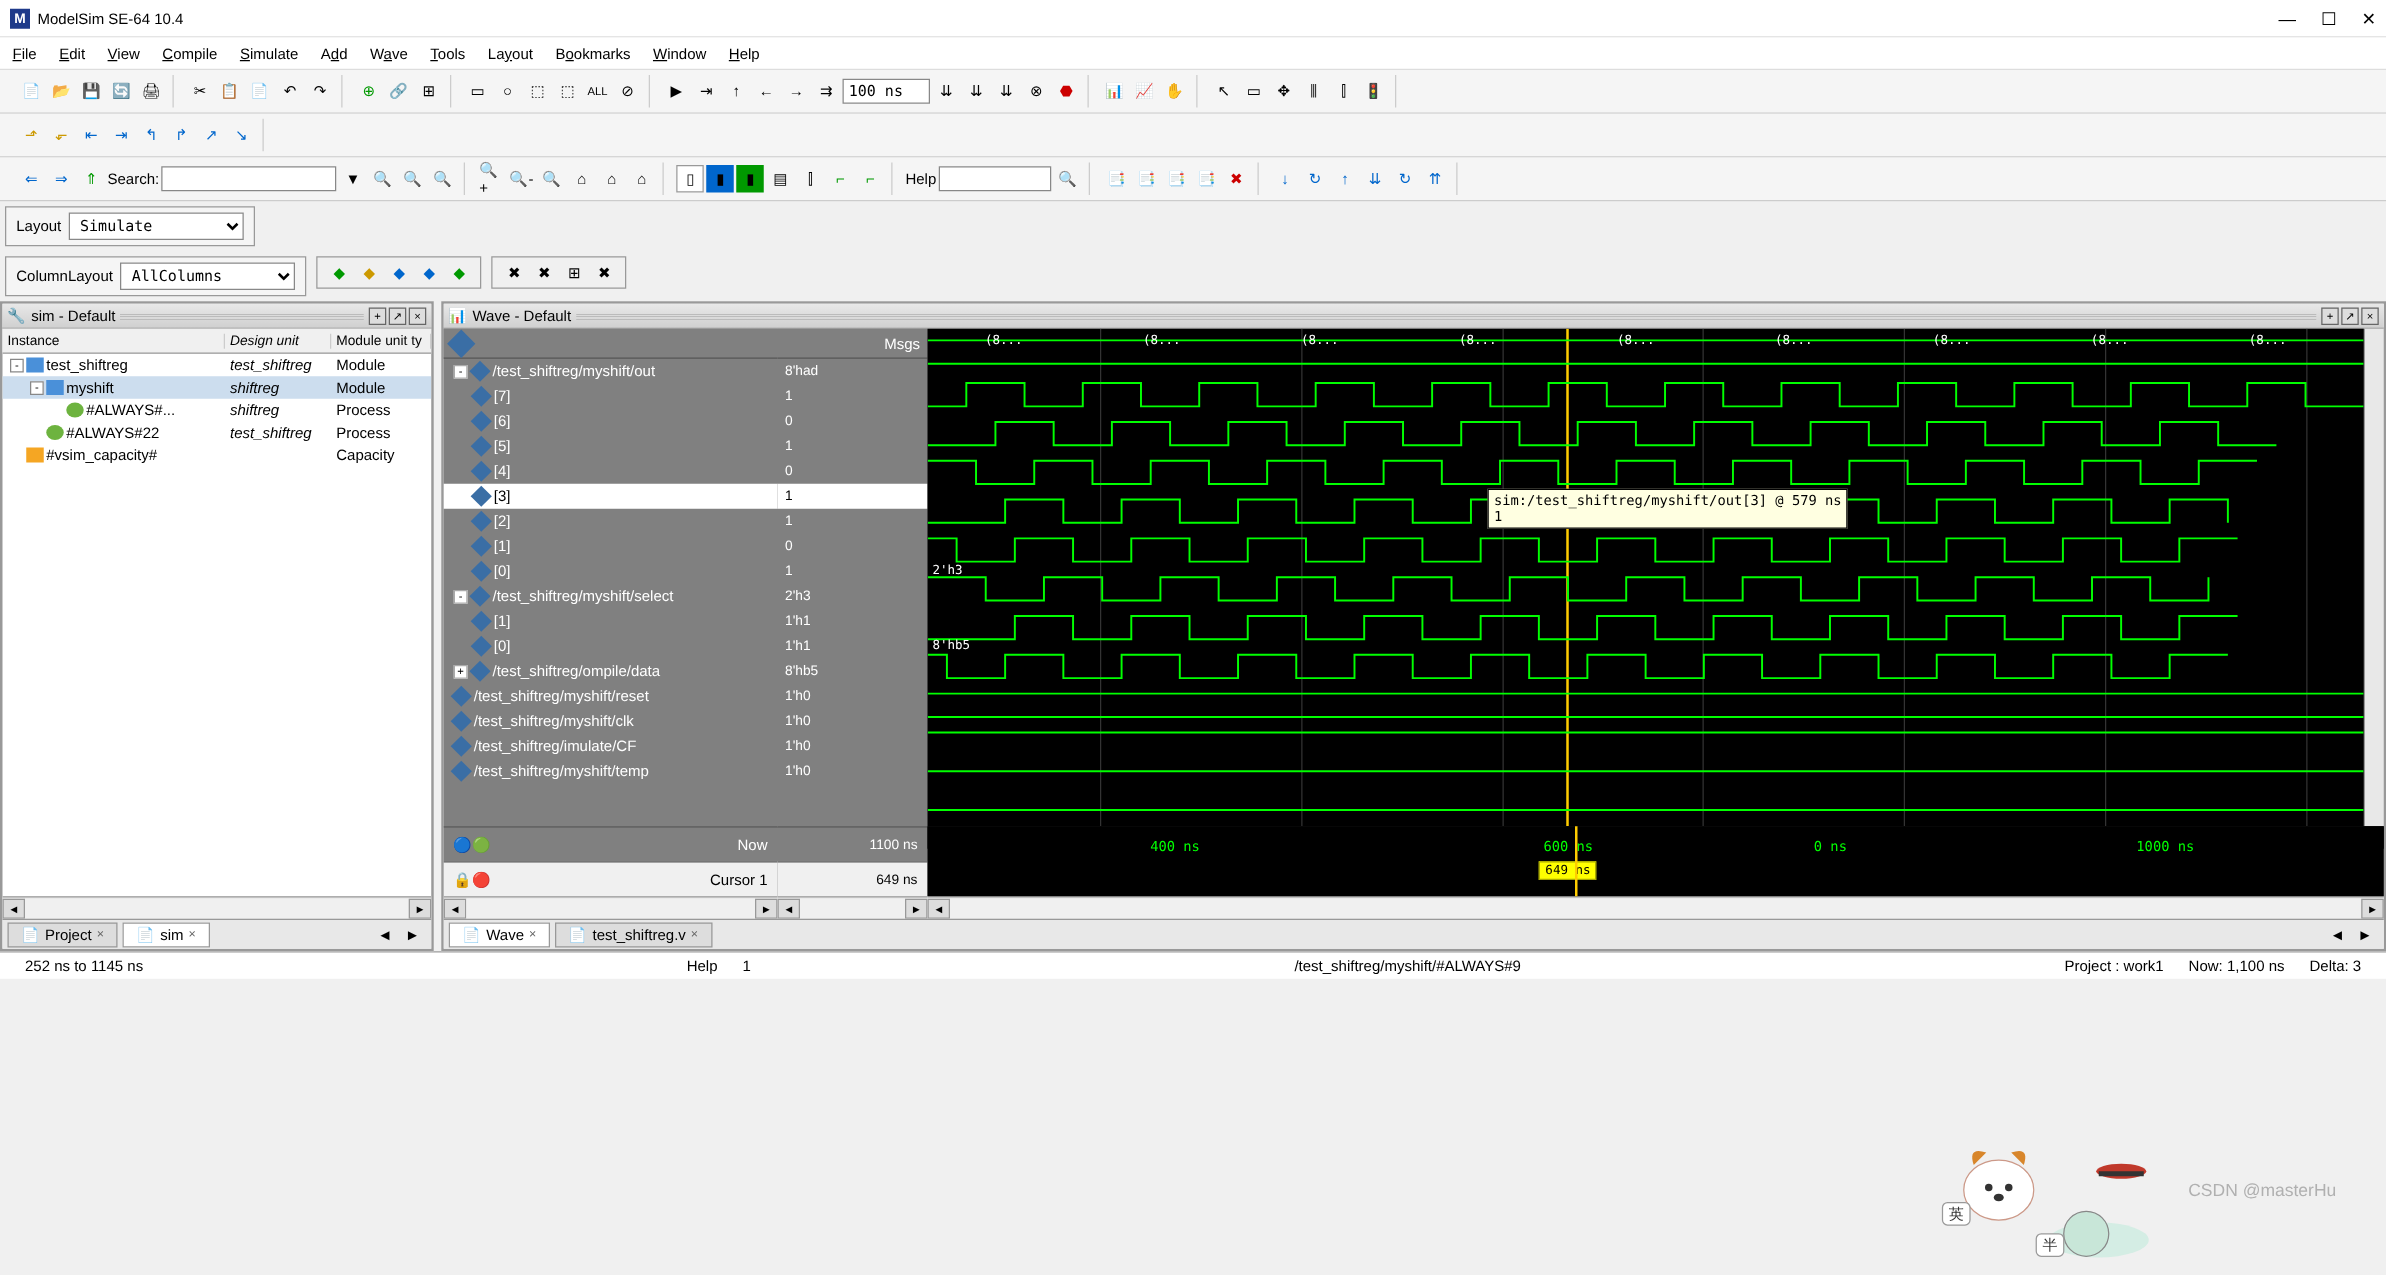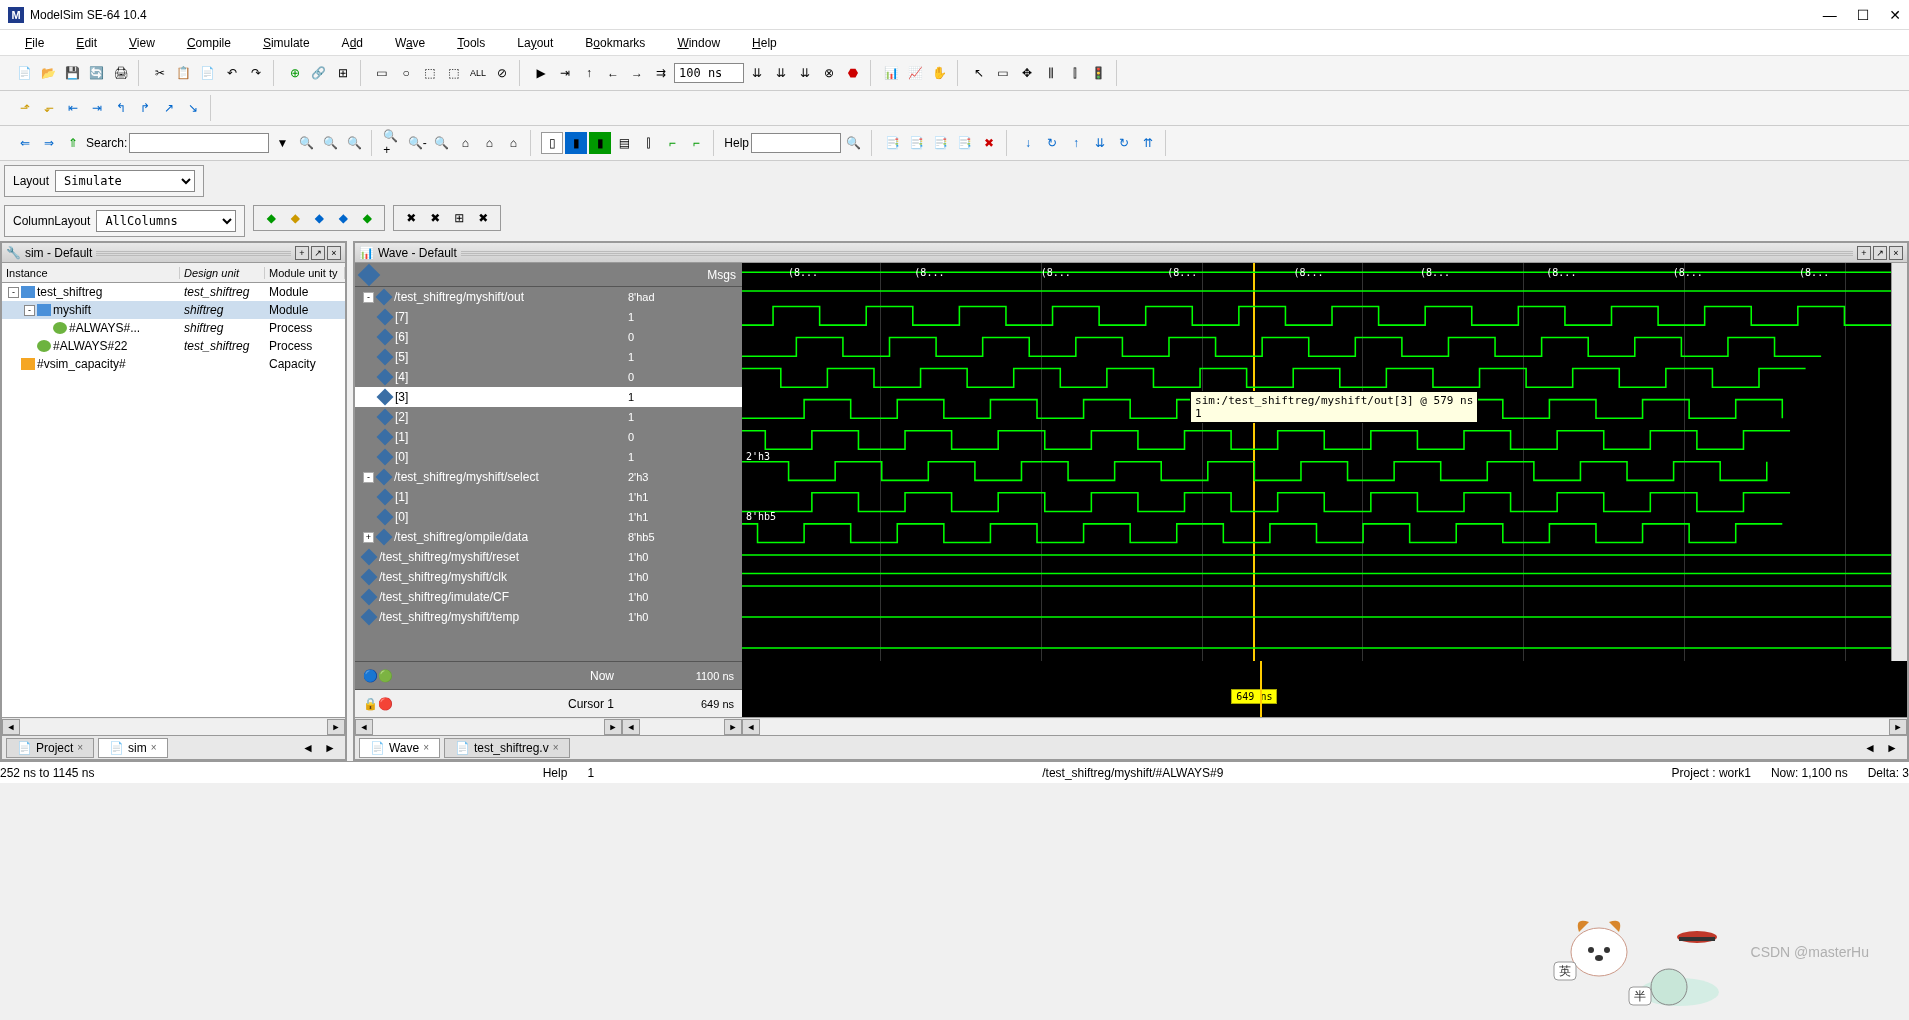--- a/index.html
+++ b/index.html
@@ -4,21 +4,21 @@
 <style>
 * { margin: 0; padding: 0; box-sizing: border-box; font-family: Tahoma, sans-serif; font-size: 12px; }
 body { background: #f0f0f0; width: 1909px; height: 1020px; overflow: hidden; }
 
 .titlebar { height: 30px; background: #fff; display: flex; align-items: center; padding: 0 8px; justify-content: space-between; border-bottom: 1px solid #ddd; }
 .titlebar .title { display: flex; align-items: center; gap: 6px; }
 .titlebar .logo { width: 16px; height: 16px; background: #1e3a8a; color: #fff; font-weight: bold; display: flex; align-items: center; justify-content: center; font-size: 11px; }
 .titlebar .controls { display: flex; gap: 20px; }
 .titlebar .controls span { cursor: pointer; font-size: 14px; }
 
-.menubar { height: 26px; background: #fff; display: flex; align-items: center; padding: 0 25px; gap: 32px; border-bottom: 1px solid #ddd; }
+.menubar { height: 26px; background: #fff; display: flex; align-items: center; padding: 0 10px; gap: 18px; border-bottom: 1px solid #ddd; }
 .menubar span { cursor: pointer; }
 .menubar span u { text-decoration: underline; }
 
 .toolbar { background: #f5f5f5; padding: 4px 8px; display: flex; align-items: center; gap: 4px; border-bottom: 1px solid #ccc; }
 .toolbar-group { display: flex; align-items: center; gap: 2px; padding: 0 6px; border-right: 1px solid #ccc; height: 26px; }
 .tb-btn { width: 22px; height: 22px; display: inline-flex; align-items: center; justify-content: center; cursor: pointer; border: 1px solid transparent; }
 .tb-input { height: 20px; border: 1px solid #888; background: #fff; padding: 0 4px; font-family: monospace; }
 
 .layout-bar { padding: 4px; display: flex; gap: 8px; }
 .layout-box { border: 1px solid #999; padding: 4px 8px; display: flex; align-items: center; gap: 6px; background: #f5f5f5; }
@@ -86,21 +86,21 @@
 
 .wave-scrollbar-h { height: 18px; background: #e8e8e8; border-top: 1px solid #999; display: flex; align-items: center; }
 .wave-scrollbar-h .arrow { width: 18px; height: 16px; border: 1px solid #999; background: #ddd; display: flex; align-items: center; justify-content: center; font-size: 9px; cursor: pointer; }
 .wave-scrollbar-h .track { flex: 1; height: 16px; background: #f0f0f0; }
 
 .bottom-tabs { height: 24px; background: #e8e8e8; display: flex; align-items: center; padding: 0 4px; gap: 4px; border-top: 1px solid #999; }
 .btab { padding: 2px 10px; background: #ddd; border: 1px solid #999; display: flex; align-items: center; gap: 4px; cursor: pointer; font-size: 11px; }
 .btab.active { background: #fff; }
 .btab .x { font-size: 10px; color: #666; }
 
-.statusbar { height: 22px; background: #fff; border-top: 1px solid #999; display: flex; align-items: center; padding: 0 0; font-size: 11px; justify-content: space-between; }
+.statusbar { height: 22px; background: #fff; border-top: 1px solid #999; display: flex; align-items: center; padding: 0 20px; font-size: 11px; justify-content: space-between; }
 .statusbar > div { display: flex; gap: 20px; }
 
 .watermark { position: absolute; right: 40px; bottom: 60px; color: #b0b0b0; font-size: 14px; font-family: Arial; z-index: 5; pointer-events: none; }
 
 .mascot { position: absolute; right: 180px; bottom: 8px; width: 180px; height: 120px; z-index: 20; pointer-events: none; }
 
 .bus-hex { position: absolute; color: #fff; font-size: 10px; font-family: monospace; }
 </style>
 </head>
 <body>
@@ -555,20 +555,26 @@
         <div class="wb-row light">
             <span style="margin-right:auto">🔒🔴</span>
             <span>Cursor 1</span>
           </div>
       </div>
       <div class="wb-msg">
         <div class="wb-row">1100 ns</div>
         <div class="wb-row light">649 ns</div>
       </div>
       <div class="wb-plot">
+        <div class="time-ruler">
+          <div class="time-lbl" style="left:17%">400 ns</div>
+          <div class="time-lbl" style="left:44%">600 ns</div>
+          <div class="time-lbl" style="left:62%">0 ns</div>
+          <div class="time-lbl" style="left:85%">1000 ns</div>
+        </div>
         <div class="cursor-tag" style="top:28px;left:42%">649 ns</div>
         <div class="wave-cursor-line" style="left:44.5%;top:0;height:56px"></div>
       </div>
     </div>
 
     <div style="display:flex">
       <div class="wave-scrollbar-h" style="width:267px">
         <span class="arrow">◄</span>
           <div class="track"></div>
           <span class="arrow">►</span>

